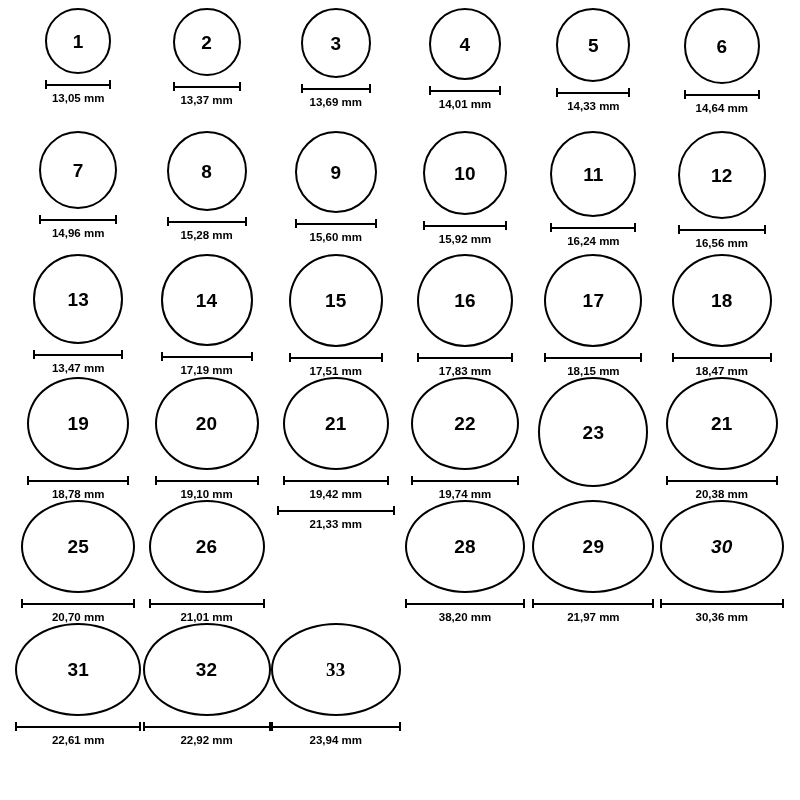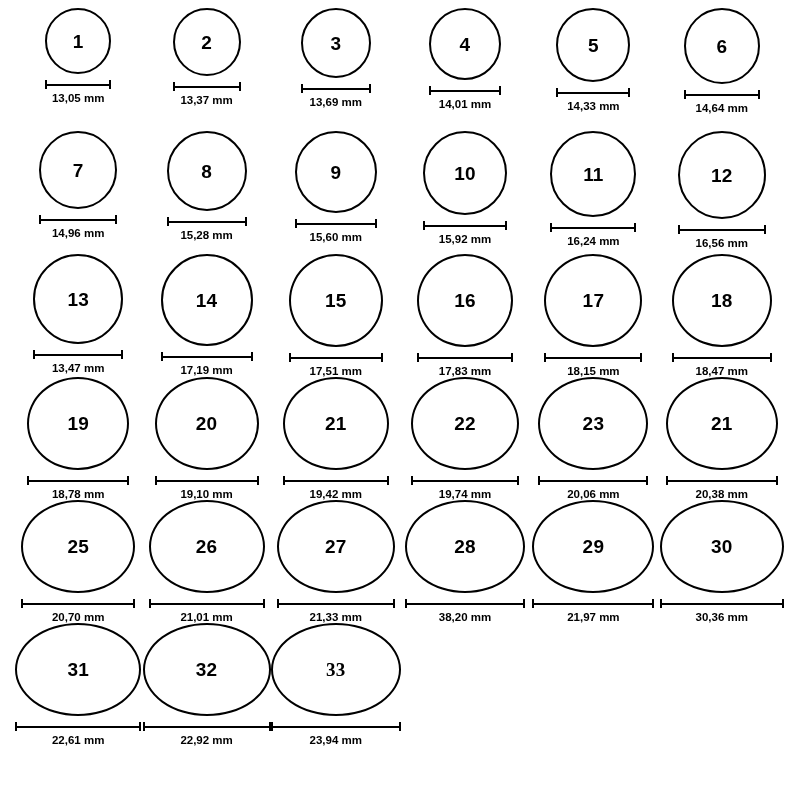--- a/index.html
+++ b/index.html
@@ -374,28 +374,20 @@
             <div class="tick left"></div>
             <div class="tick right"></div>
           </div>
           <div class="mm-label">19,74 mm</div>
         </div>
       </div>
       <div class="size-cell">
         <div class="ring-circle" style="width: 110px; height: 110px;">
           <span class="ring-number">23</span>
         </div>
-        <div class="measure">
-          <div class="caliper" style="width: 110px;">
-            <div class="bar"></div>
-            <div class="tick left"></div>
-            <div class="tick right"></div>
-          </div>
-          <div class="mm-label">20,06 mm</div>
-        </div>
       </div>
       <div class="size-cell">
         <div class="ring-circle" style="width: 112px; height: 112px;">
           <span class="ring-number">21</span>
         </div>
         <div class="measure">
           <div class="caliper" style="width: 112px;">
             <div class="bar"></div>
             <div class="tick left"></div>
             <div class="tick right"></div>
@@ -423,23 +415,20 @@
         <div class="measure">
           <div class="caliper" style="width: 116px;">
             <div class="bar"></div>
             <div class="tick left"></div>
             <div class="tick right"></div>
           </div>
           <div class="mm-label">21,01 mm</div>
         </div>
       </div>
       <div class="size-cell">
-        <div class="ring-circle" style="width: 118px; height: 118px;">
-          <span class="ring-number">27</span>
-        </div>
         <div class="measure">
           <div class="caliper" style="width: 118px;">
             <div class="bar"></div>
             <div class="tick left"></div>
             <div class="tick right"></div>
           </div>
           <div class="mm-label">21,33 mm</div>
         </div>
       </div>
       <div class="size-cell">
@@ -462,21 +451,21 @@
         <div class="measure">
           <div class="caliper" style="width: 122px;">
             <div class="bar"></div>
             <div class="tick left"></div>
             <div class="tick right"></div>
           </div>
           <div class="mm-label">21,97 mm</div>
         </div>
       </div>
       <div class="size-cell">
-        <div class="ring-circle" style="width: 124px; height: 124px;">
+        <div class="ring-circle" style="width: 124px; height: 124px; font-style: italic;">
           <span class="ring-number">30</span>
         </div>
         <div class="measure">
           <div class="caliper" style="width: 124px;">
             <div class="bar"></div>
             <div class="tick left"></div>
             <div class="tick right"></div>
           </div>
           <div class="mm-label">30,36 mm</div>
         </div>

